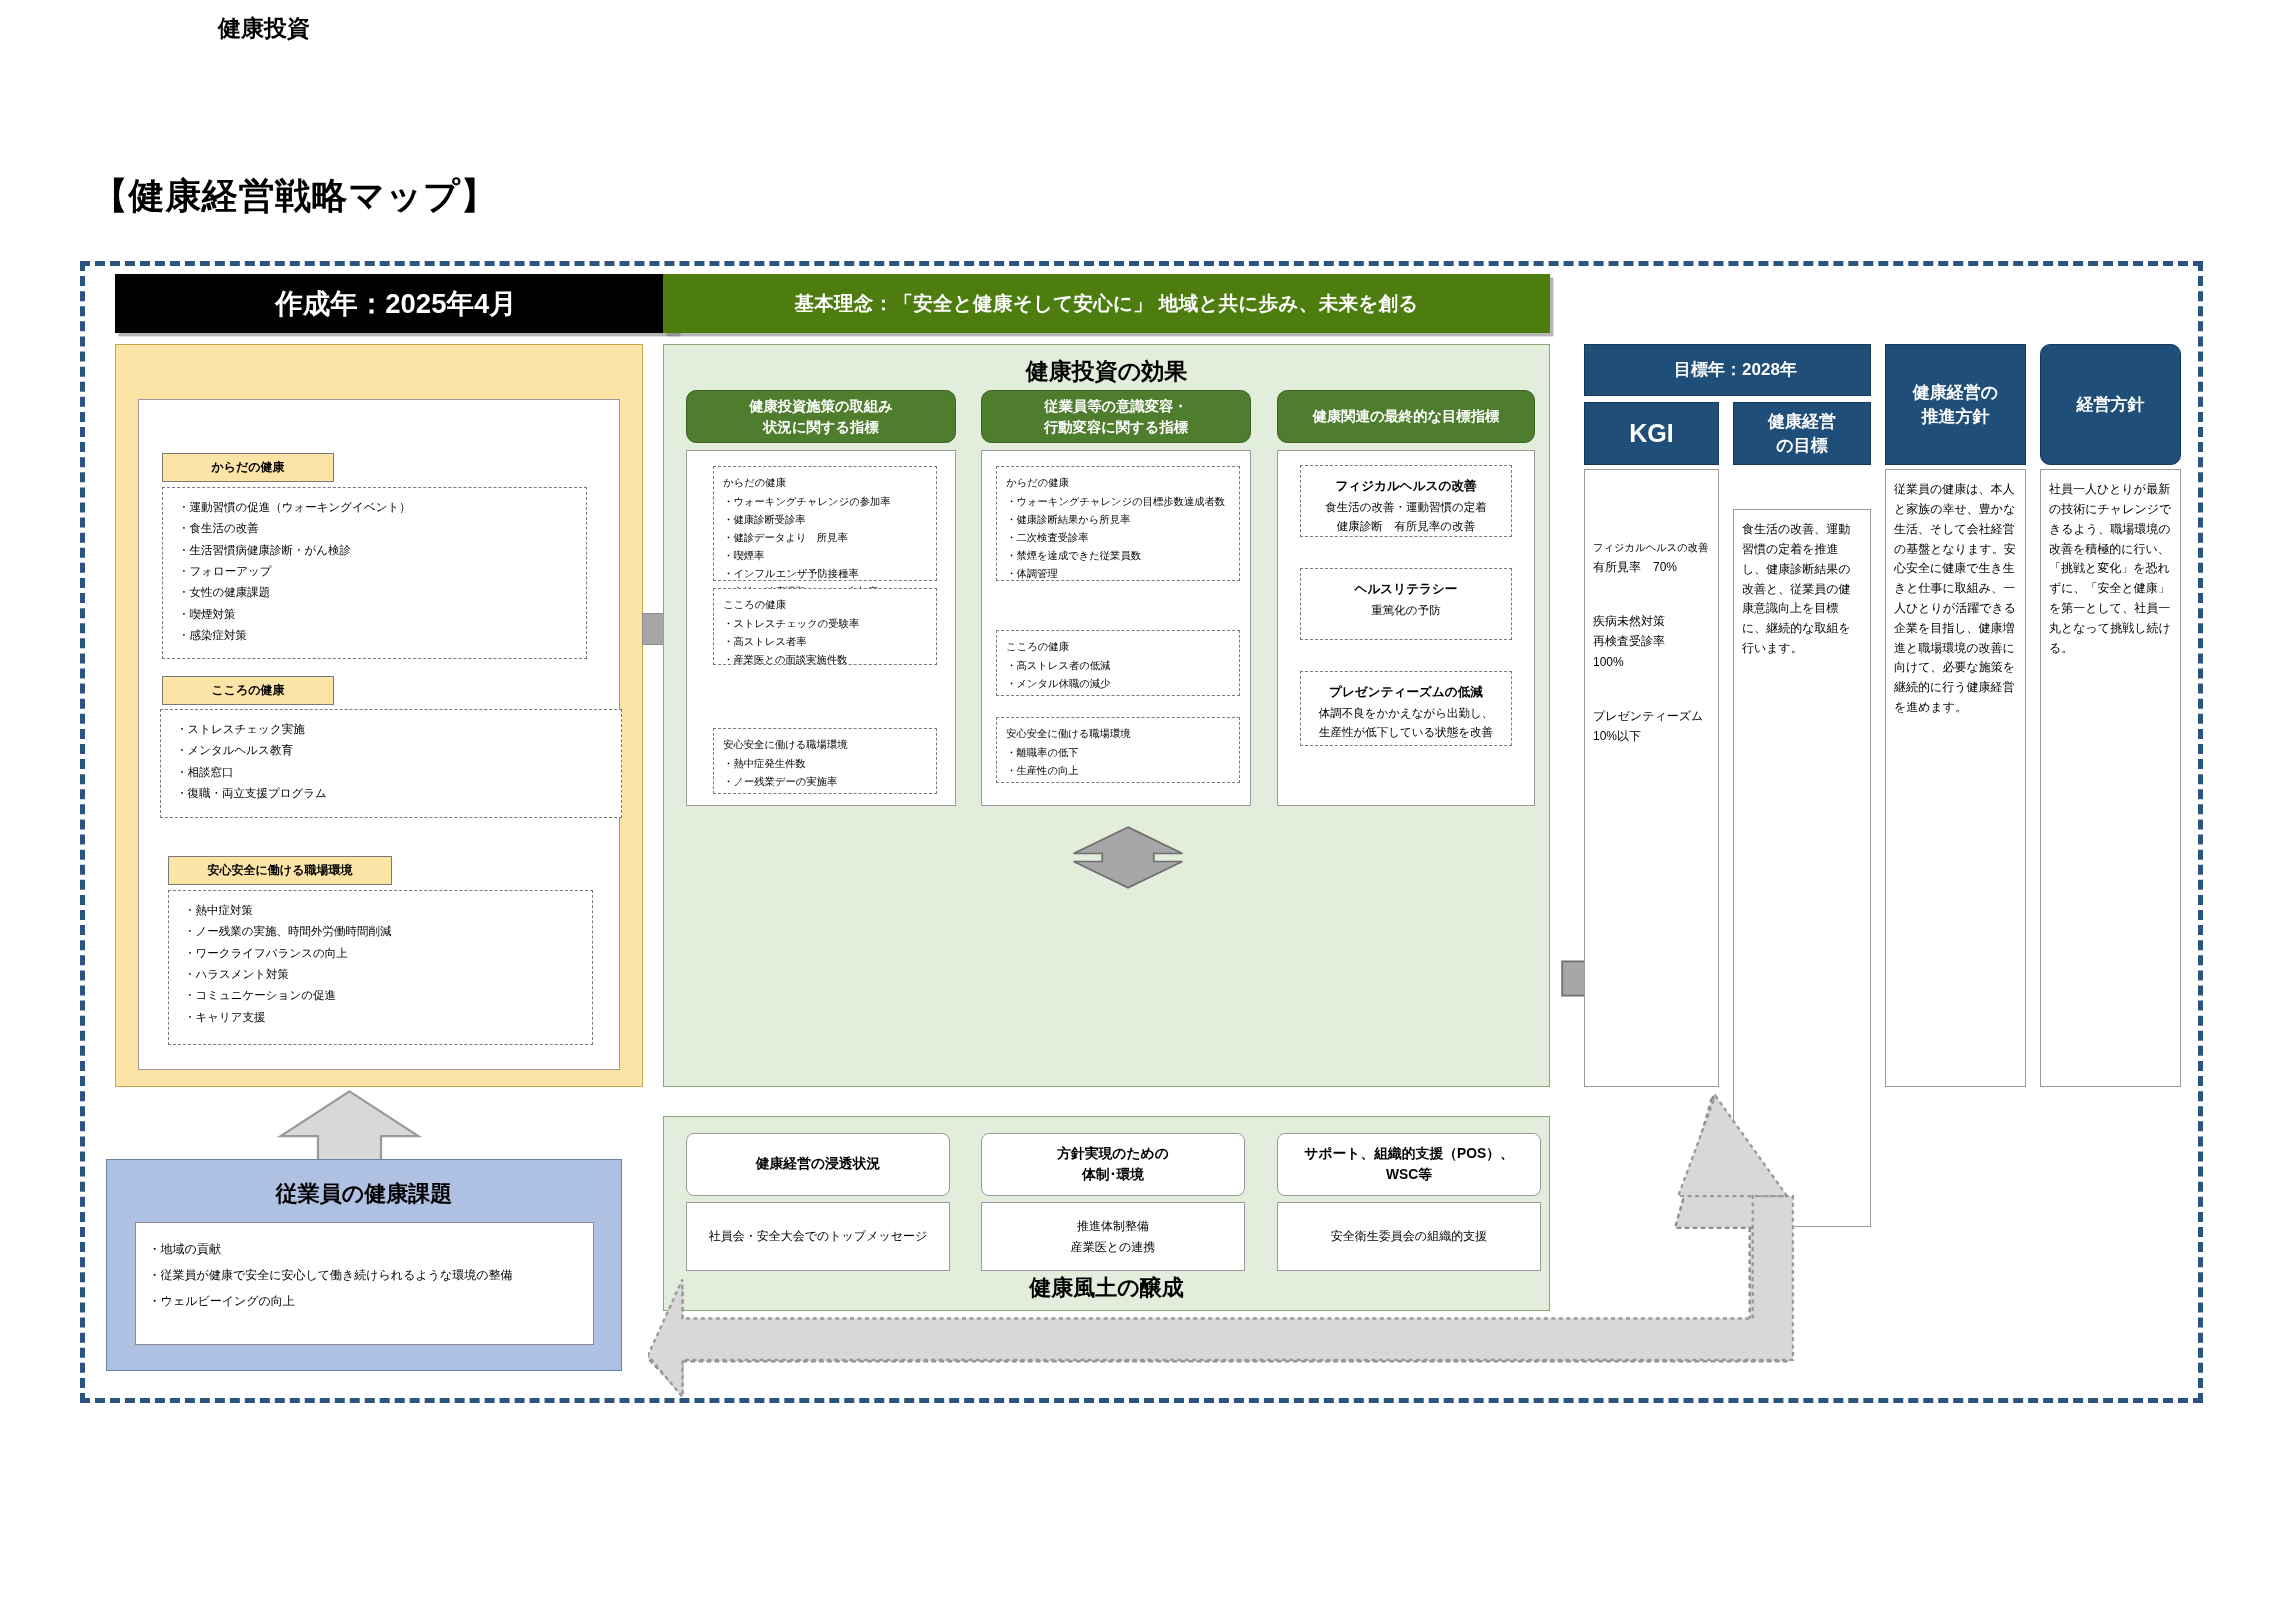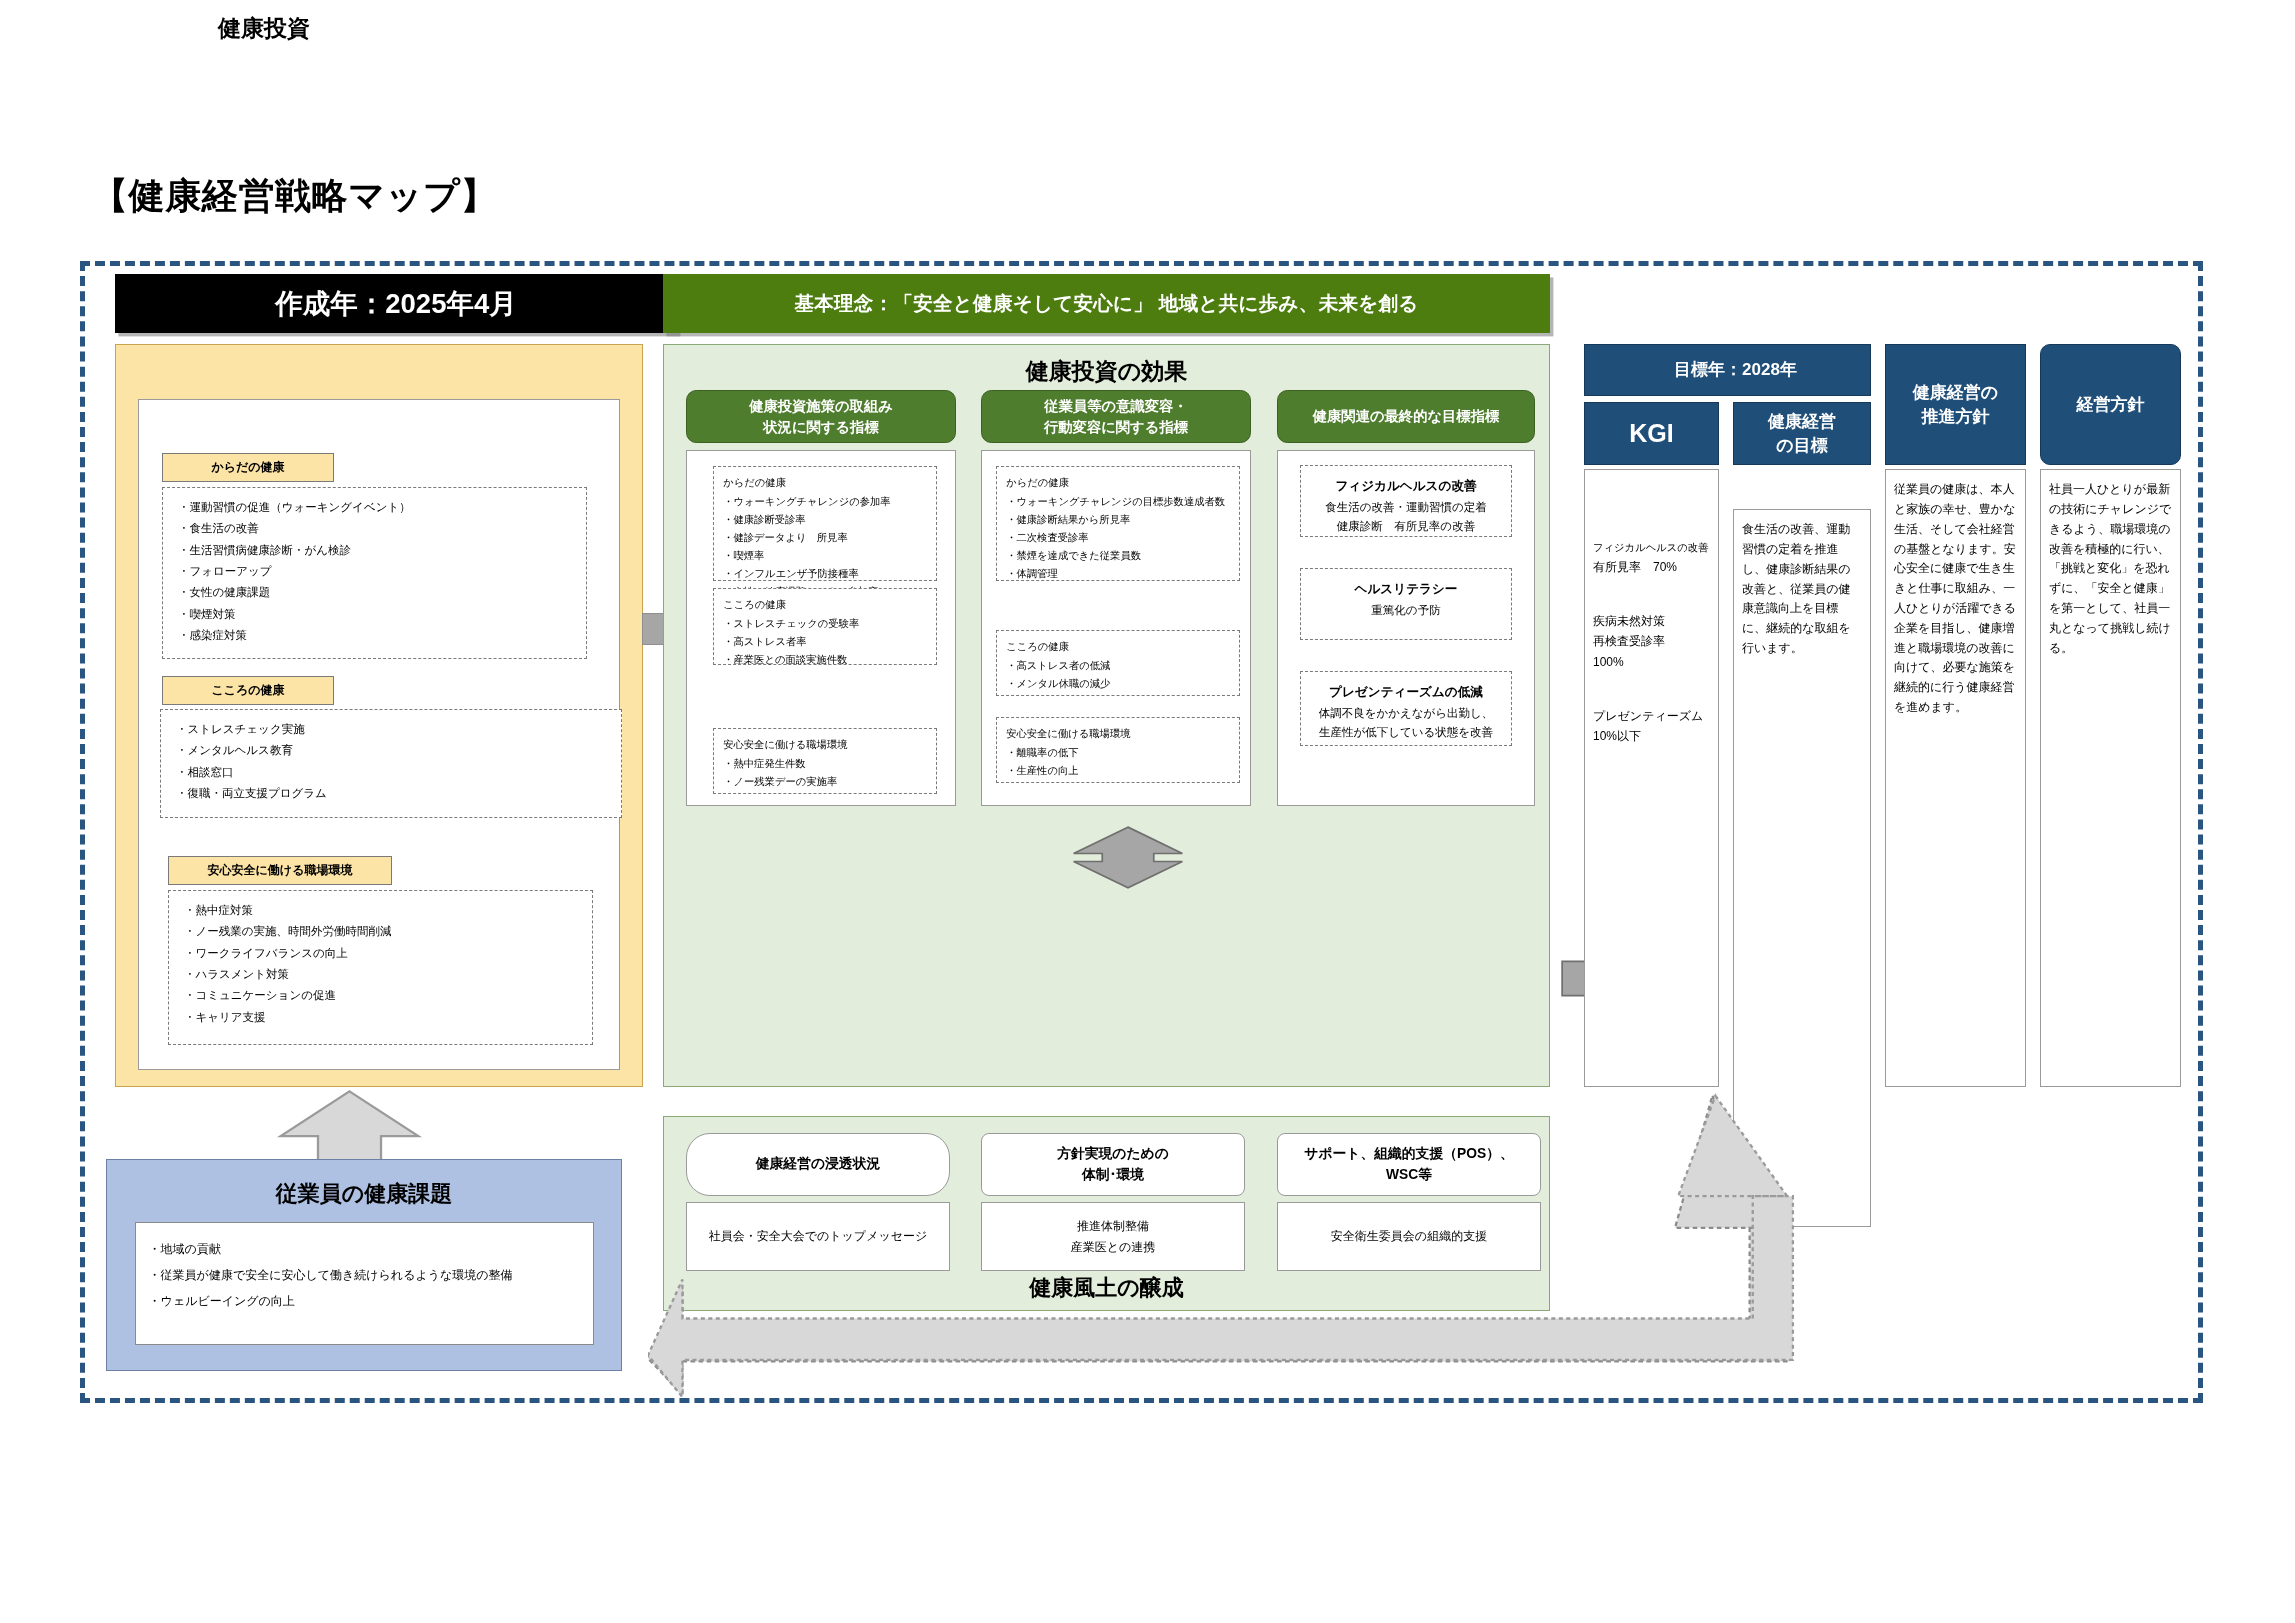--- a/index.html
+++ b/index.html
@@ -259,21 +259,21 @@
   <div>体調不良をかかえながら出勤し、</div>
   <div>生産性が低下している状態を改善</div>
 </div>
 
 <svg class="abs" style="left:1065px;top:826px;width:126px;height:63px;" viewBox="0 0 220 110">
   <polygon points="110,2 205,48 155,48 155,62 205,62 110,108 15,62 65,62 65,48 15,48" fill="#A6A6A6" stroke="#6f6f6f" stroke-width="3"></polygon>
 </svg>
 
 <div class="abs" id="culture-panel"></div>
 
-<div class="abs culture-head" style="left:686px;top:1133px;width:264px;height:63px;border-radius:24px;">
+<div class="abs culture-head" style="left:686px;top:1133px;width:264px;height:63px;">
   <span>健康経営の浸透状況</span>
   <span></span>
 </div>
 <div class="abs culture-body" style="left:686px;top:1202px;width:264px;height:69px;">
   <span>社員会・安全大会でのトップメッセージ</span>
   <span></span>
 </div>
 
 <div class="abs culture-head" style="left:981px;top:1133px;width:264px;height:63px;">
   <span>方針実現のための</span>

